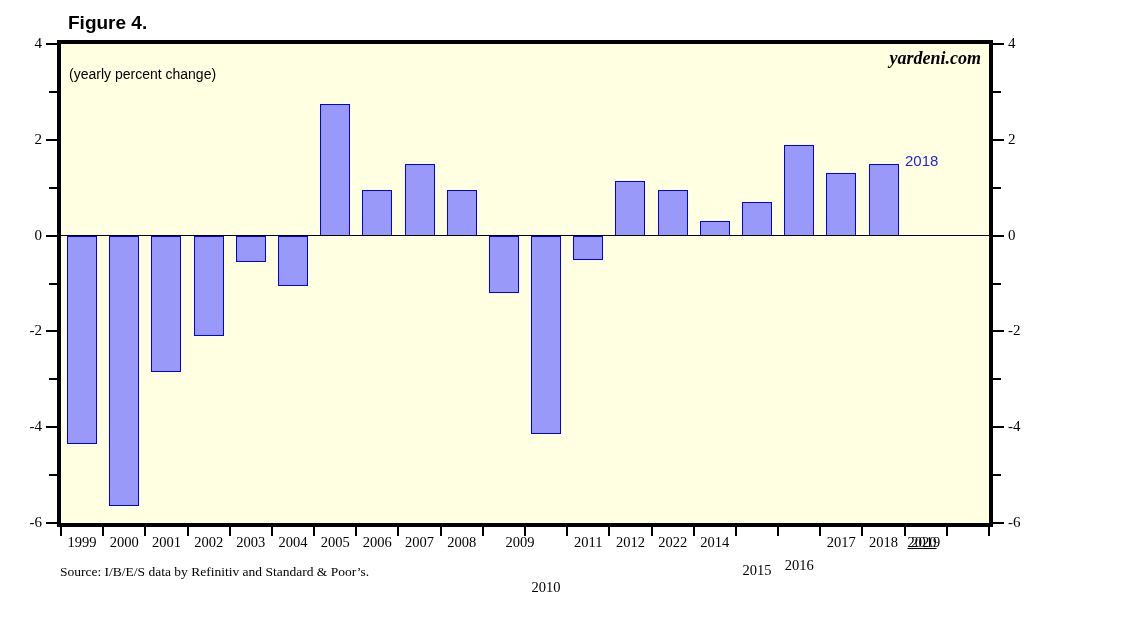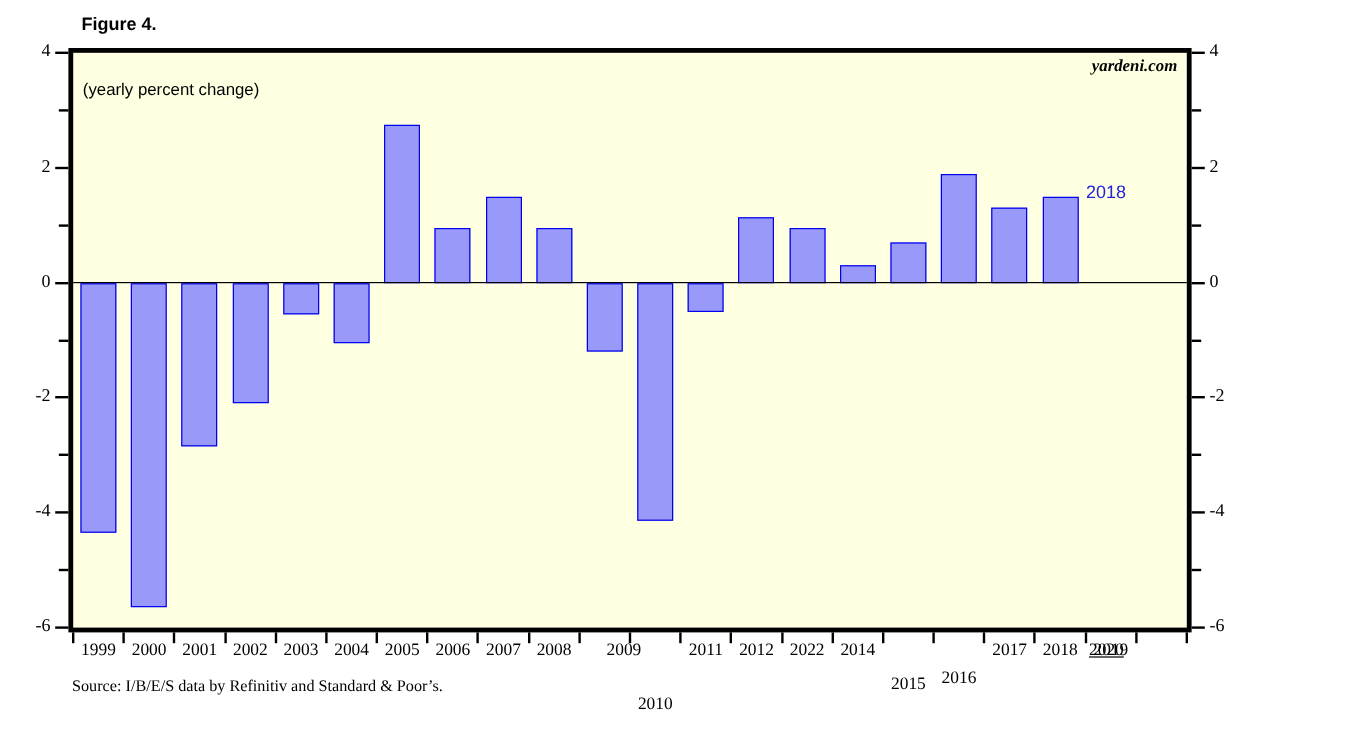--- a/index.html
+++ b/index.html
@@ -12,21 +12,21 @@
     position: relative;
     width: 1138px;
     height: 621px;
     background: #ffffff;
     overflow: hidden;
   }
   #figure-label {
     position: absolute;
     left: 68px;
     top: 12px;
-    font-size: 15px;
+    font-size: 19px;
     font-weight: bold;
     color: #000;
     font-family: "Liberation Sans", sans-serif;
   }
   #frame {
     position: absolute;
     left: 57px;
     top: 40px;
     width: 936px;
     height: 487px;
@@ -50,21 +50,21 @@
     left: 8px;
     top: 22px;
     font-size: 14px;
     color: #000;
     font-family: "Liberation Sans", sans-serif;
   }
   #watermark {
     position: absolute;
     right: 8px;
     top: 4px;
-    font-size: 14px;
+    font-size: 18px;
     font-weight: bold;
     font-style: italic;
     color: #000;
     font-family: "Liberation Serif", serif;
   }
   .bar {
     position: absolute;
     box-sizing: border-box;
     background: #9999FA;
     border: 1.5px solid #0000EE;

